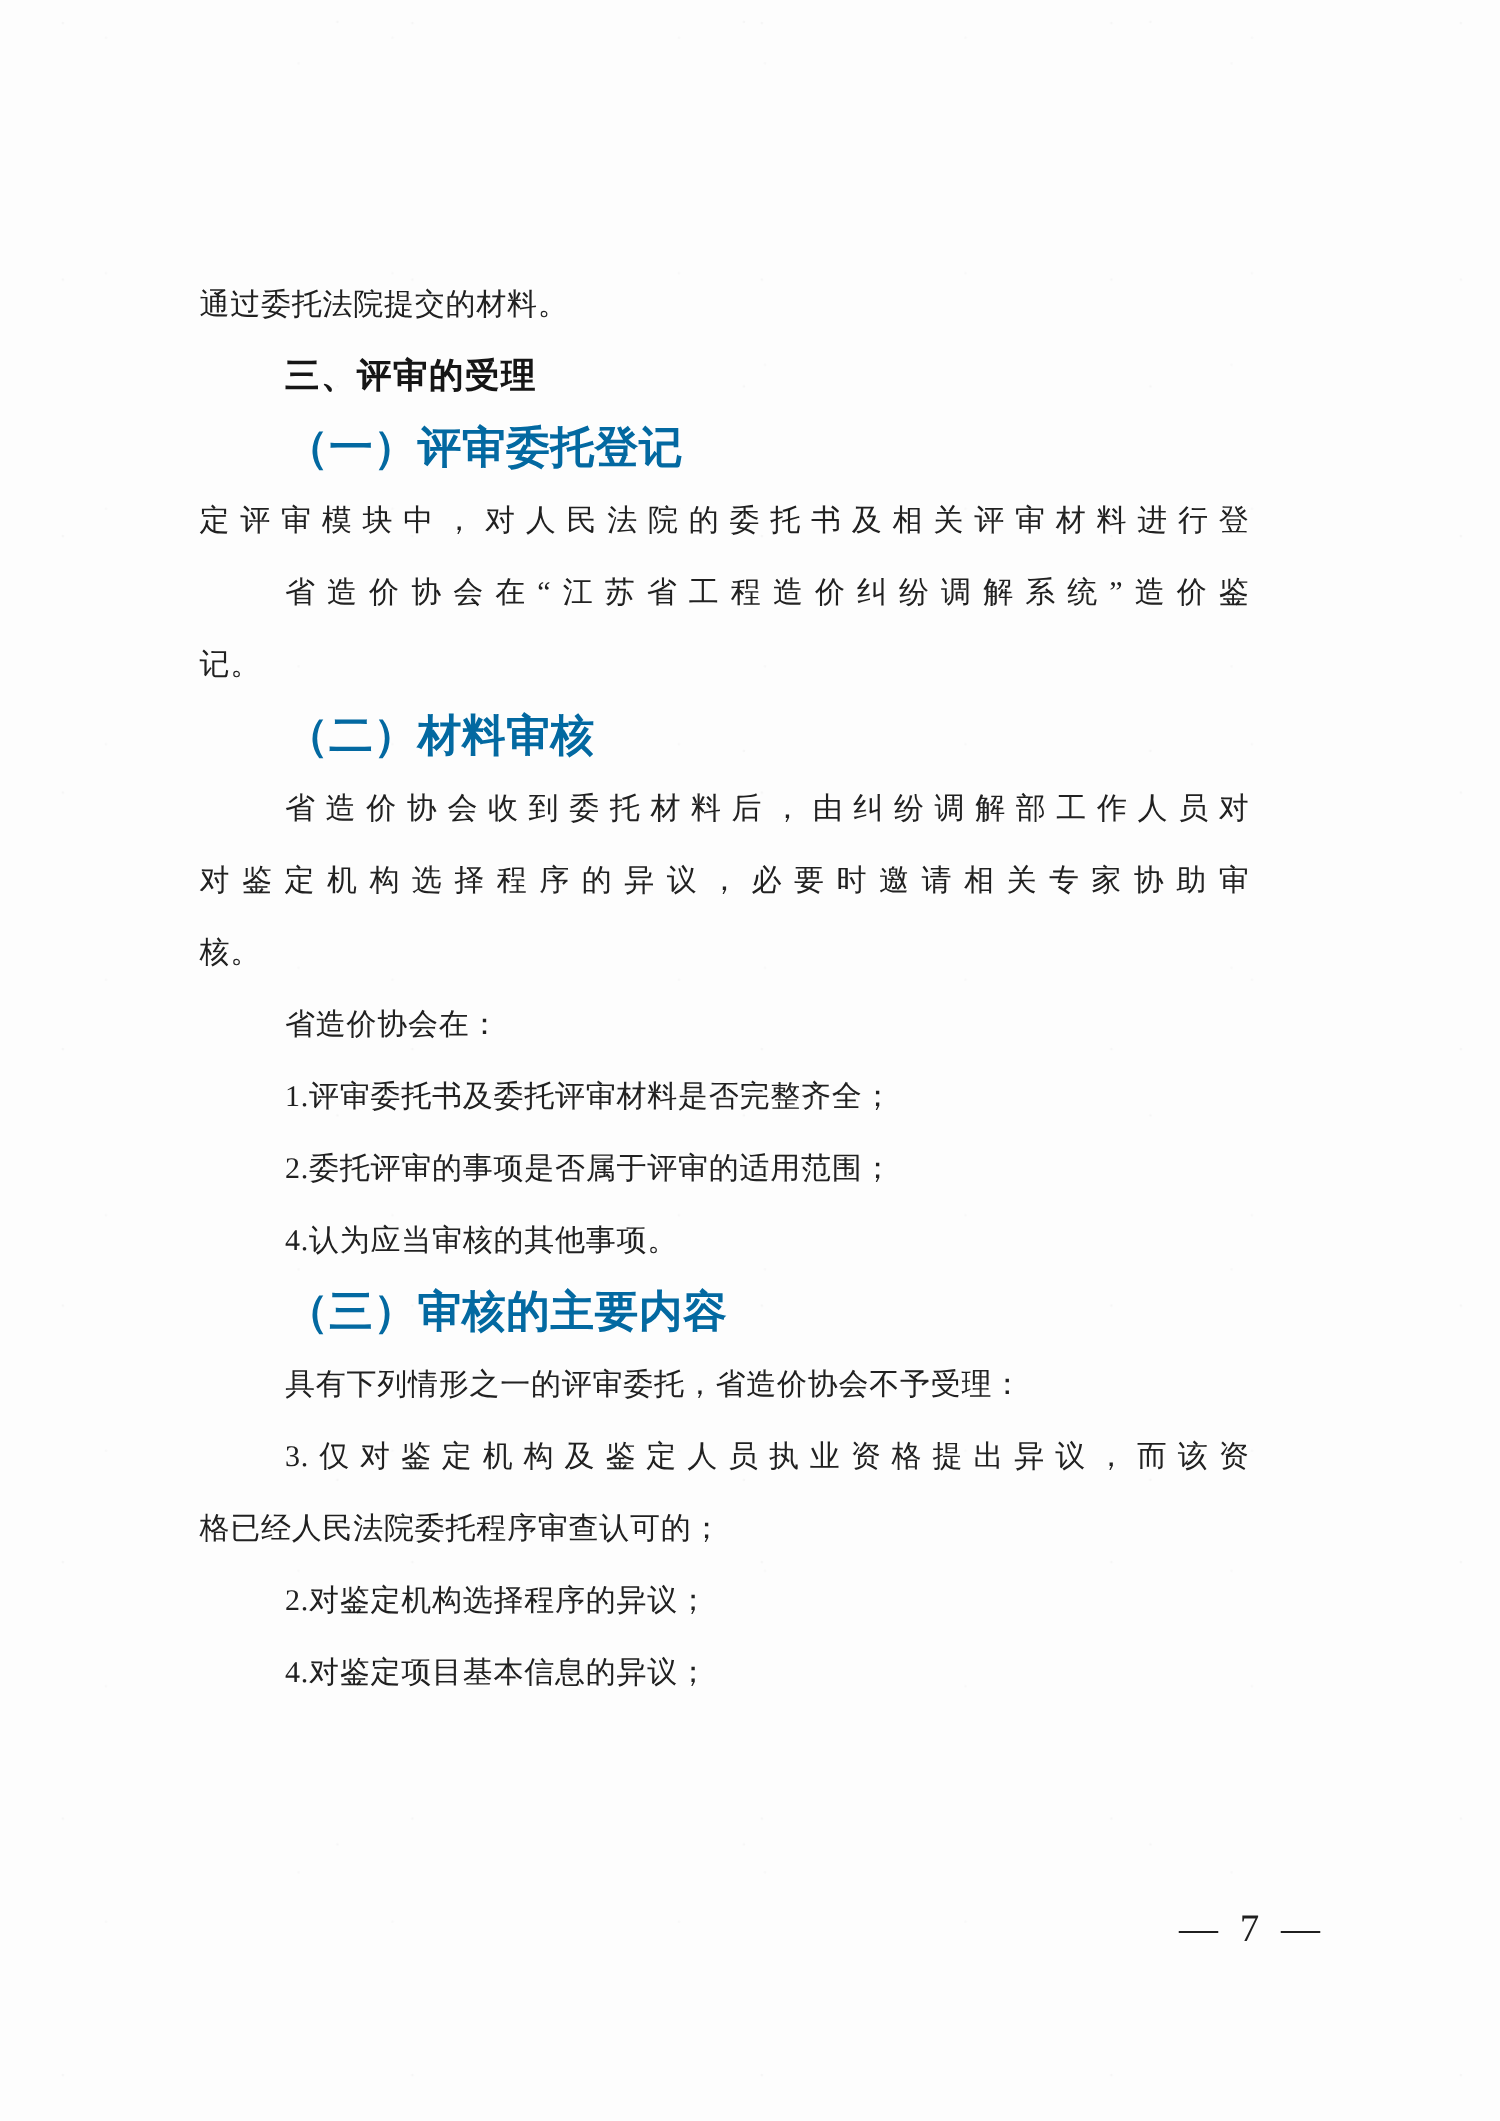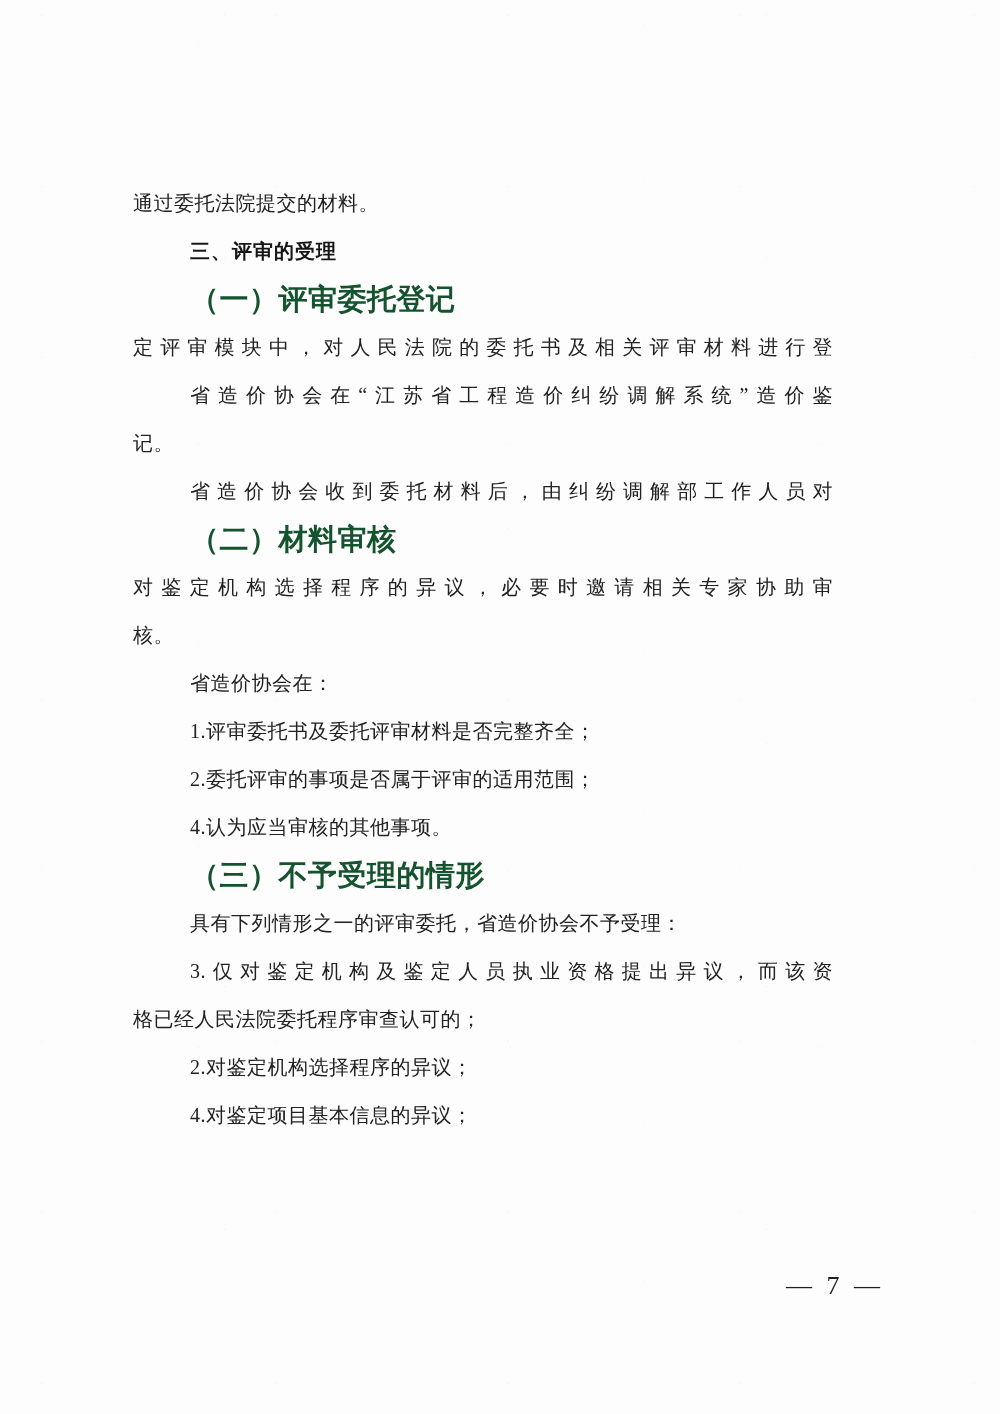--- a/index.html
+++ b/index.html
@@ -44,31 +44,31 @@
     white-space: nowrap;
     font-size: 20px;
     font-weight: normal;
     letter-spacing: 0.5px;
   }
   .body {
     font-family: "Liberation Serif", "DejaVu Serif", serif;
   }
   .h1 {
     font-family: Liberation Serif, serif;
-    font-size: 20px;
+    font-size: 23px;
     font-weight: bold;
     letter-spacing: 1px;
     color: #161616;
   }
   .h2 {
     font-family: "Liberation Serif", "DejaVu Serif", serif;
     font-size: 29px;
     font-weight: bold;
     letter-spacing: 0.5px;
-    color: #14532d;
+    color: #0369a1;
   }
   .indent {
     padding-left: 57px;
   }
   .just {
     white-space: normal;
     text-align: justify;
     text-align-last: justify;
     text-justify: inter-character;
   }
@@ -89,29 +89,29 @@
 
 <div class="page">
 
   <main class="text-block">
     <div class="line body">通过委托法院提交的材料。</div>
     <div class="line h1 indent">三、评审的受理</div>
     <div class="line h2 indent">（一）评审委托登记</div>
     <div class="line body just">定评审模块中，对人民法院的委托书及相关评审材料进行登</div>
     <div class="line body indent just">省造价协会在“江苏省工程造价纠纷调解系统”造价鉴</div>
     <div class="line body">记。</div>
+    <div class="line h2 indent">（二）材料审核</div>
     <div class="line body indent just">省造价协会收到委托材料后，由纠纷调解部工作人员对</div>
-    <div class="line h2 indent">（二）材料审核</div>
     <div class="line body just">对鉴定机构选择程序的异议，必要时邀请相关专家协助审</div>
     <div class="line body">核。</div>
     <div class="line body indent">省造价协会在：</div>
     <div class="line body indent">1.评审委托书及委托评审材料是否完整齐全；</div>
     <div class="line body indent">2.委托评审的事项是否属于评审的适用范围；</div>
     <div class="line body indent">4.认为应当审核的其他事项。</div>
-    <div class="line h2 indent">（三）不予受理的情形</div>
+    <div class="line h2 indent">（三）审核的主要内容</div>
     <div class="line body indent">具有下列情形之一的评审委托，省造价协会不予受理：</div>
     <div class="line body indent just">3.仅对鉴定机构及鉴定人员执业资格提出异议，而该资</div>
     <div class="line body">格已经人民法院委托程序审查认可的；</div>
     <div class="line body indent">2.对鉴定机构选择程序的异议；</div>
     <div class="line body indent">4.对鉴定项目基本信息的异议；</div>
   </main>
 
   <div class="page-number">— 7 —</div>
 
 </div>

